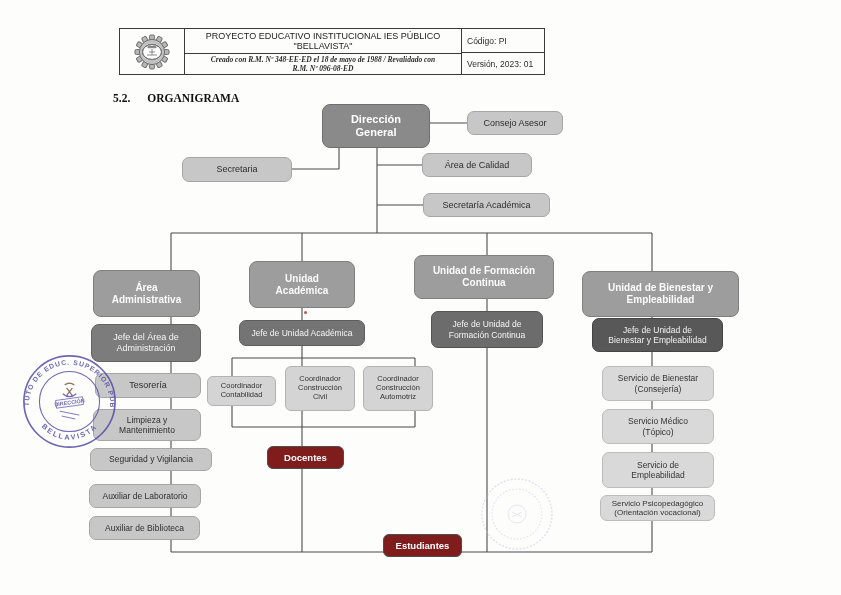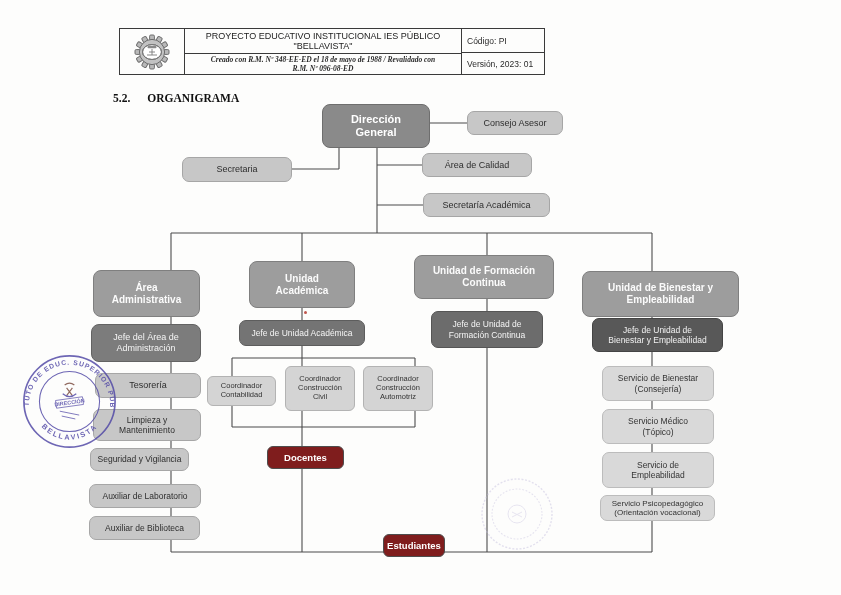--- a/index.html
+++ b/index.html
@@ -150,21 +150,21 @@
     <span>Jefe del Área de</span>
     <span>Administración</span>
   </div>
   <div class="node light sm" style="left:93px;top:409px;width:108px;height:32px;">
     <span>Limpieza y</span>
     <span>Mantenimiento</span>
   </div>
   <div class="node light" style="left:95px;top:373px;width:106px;height:25px;">
     <span>Tesorería</span>
   </div>
-  <div class="node light sm" style="left:90px;top:448px;width:99px;height:23px;">
+  <div class="node light sm" style="left:90px;top:448px;width:122px;height:23px;">
     <span>Seguridad y Vigilancia</span>
   </div>
   <div class="node light sm" style="left:89px;top:484px;width:112px;height:24px;">
     <span>Auxiliar de Laboratorio</span>
   </div>
   <div class="node light sm" style="left:89px;top:516px;width:111px;height:24px;">
     <span>Auxiliar de Biblioteca</span>
   </div>
 
   <div class="node unit" style="left:249px;top:261px;width:106px;height:47px;border-radius:8px;">
@@ -219,21 +219,21 @@
   </div>
   <div class="node lightest" style="left:602px;top:452px;width:112px;height:36px;">
     <span>Servicio de</span>
     <span>Empleabilidad</span>
   </div>
   <div class="node lightest xs" style="left:600px;top:495px;width:115px;height:26px;">
     <span>Servicio Psicopedagógico</span>
     <span>(Orientación vocacional)</span>
   </div>
 
-  <div class="node cmd" style="left:383px;top:534px;width:62px;height:23px;">
+  <div class="node cmd" style="left:383px;top:534px;width:79px;height:23px;">
     <span>Estudiantes</span>
   </div>
 
   <div class="artifact" style="left:304px;top:311px;"></div>
 
   <svg class="stamp" style="left:21px;top:353px;opacity:.82;" width="97" height="97" viewBox="0 0 100 100">
     <defs>
       <path id="arcT" d="M 8,54 A 42,42 0 0 1 92,54"></path>
       <path id="arcB" d="M 13,60 A 38,38 0 0 0 87,60"></path>
     </defs>

